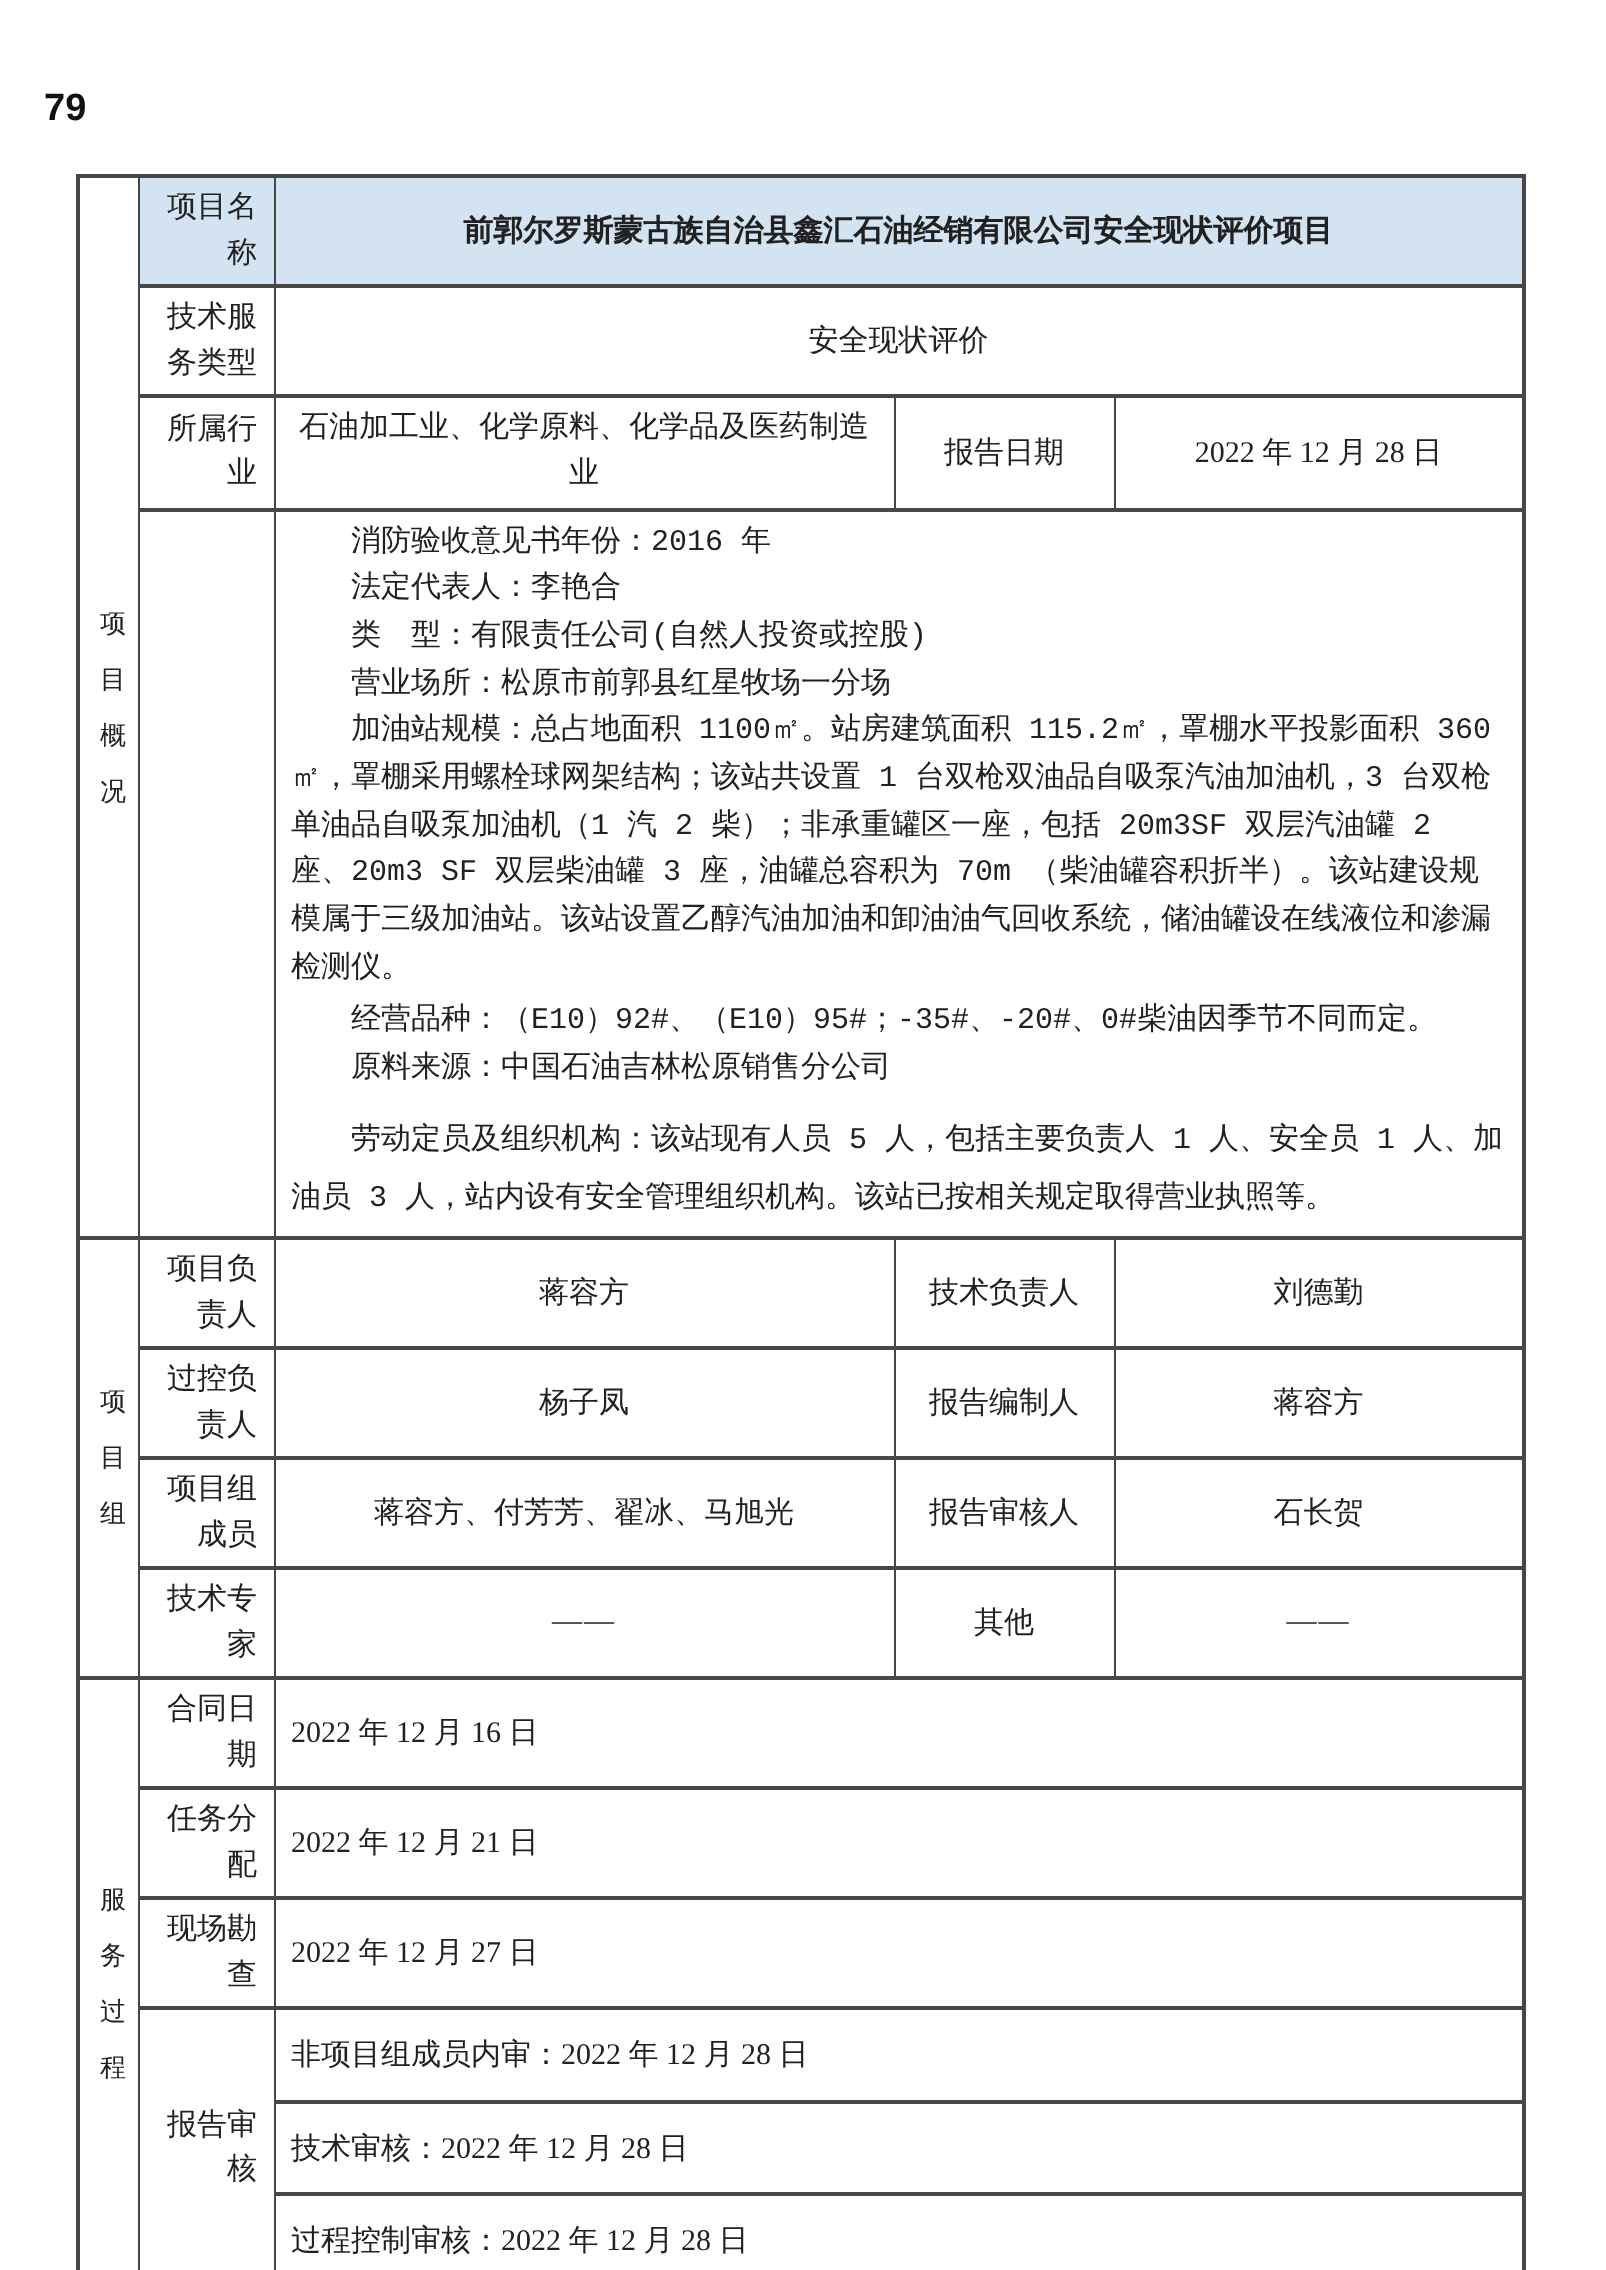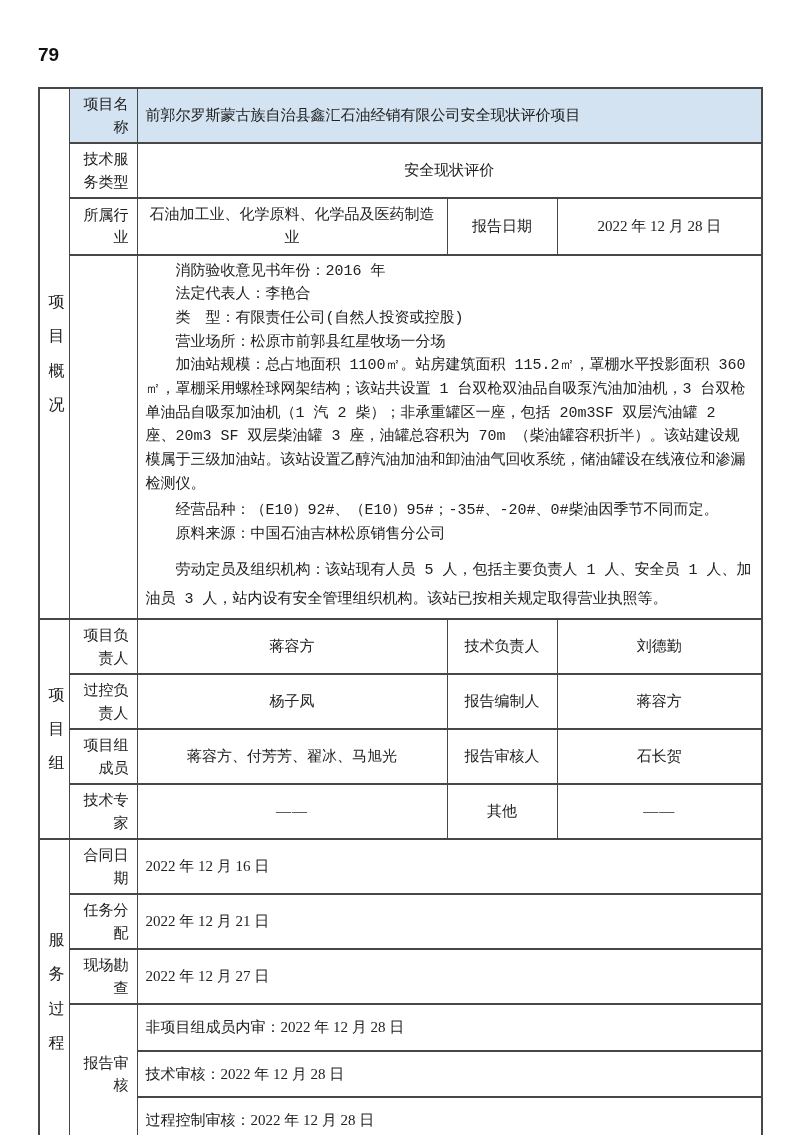--- a/index.html
+++ b/index.html
@@ -11,21 +11,21 @@
   }
   .page {
     position: relative;
     width: 803px;
     height: 1135px;
     background: #ffffff;
     overflow: hidden;
   }
   .page-number {
     position: absolute;
-    left: 38px;
+    left: 22px;
     top: 44px;
     font-family: "Liberation Sans", "DejaVu Sans", sans-serif;
     font-weight: bold;
     font-size: 19px;
     color: #111111;
   }
   table.doc {
     position: absolute;
     left: 38px;
     top: 87px;
@@ -51,40 +51,41 @@
     text-align: center;
     vertical-align: middle;
     padding: 2px;
   }
   .v-label {
     width: 17px;
     margin: 0 auto;
     line-height: 2.15;
     word-break: break-all;
     text-align: center;
-    font-size: 16px;
+    font-size: 13px;
   }
   td.lbl {
     text-align: right;
     vertical-align: middle;
     line-height: 1.5;
     padding: 4px 9px;
   }
   td.lbl2 {
     text-align: center;
     vertical-align: top;
     padding-top: 9px;
   }
   td.lbl2.mid { vertical-align: middle; padding-top: 4px; }
   .hdr-bg { background: #d3e3f1; }
 
   td.name-val {
-    text-align: left;
+    text-align: center;
     vertical-align: middle;
     padding-left: 13px;
+    font-weight: bold;
   }
   td.center-val {
     text-align: center;
     vertical-align: middle;
   }
   td.overview-cell {
     vertical-align: top;
     padding: 8px 12px 10px 8px;
     line-height: 1.58;
     font-family: Liberation Mono, monospace;

